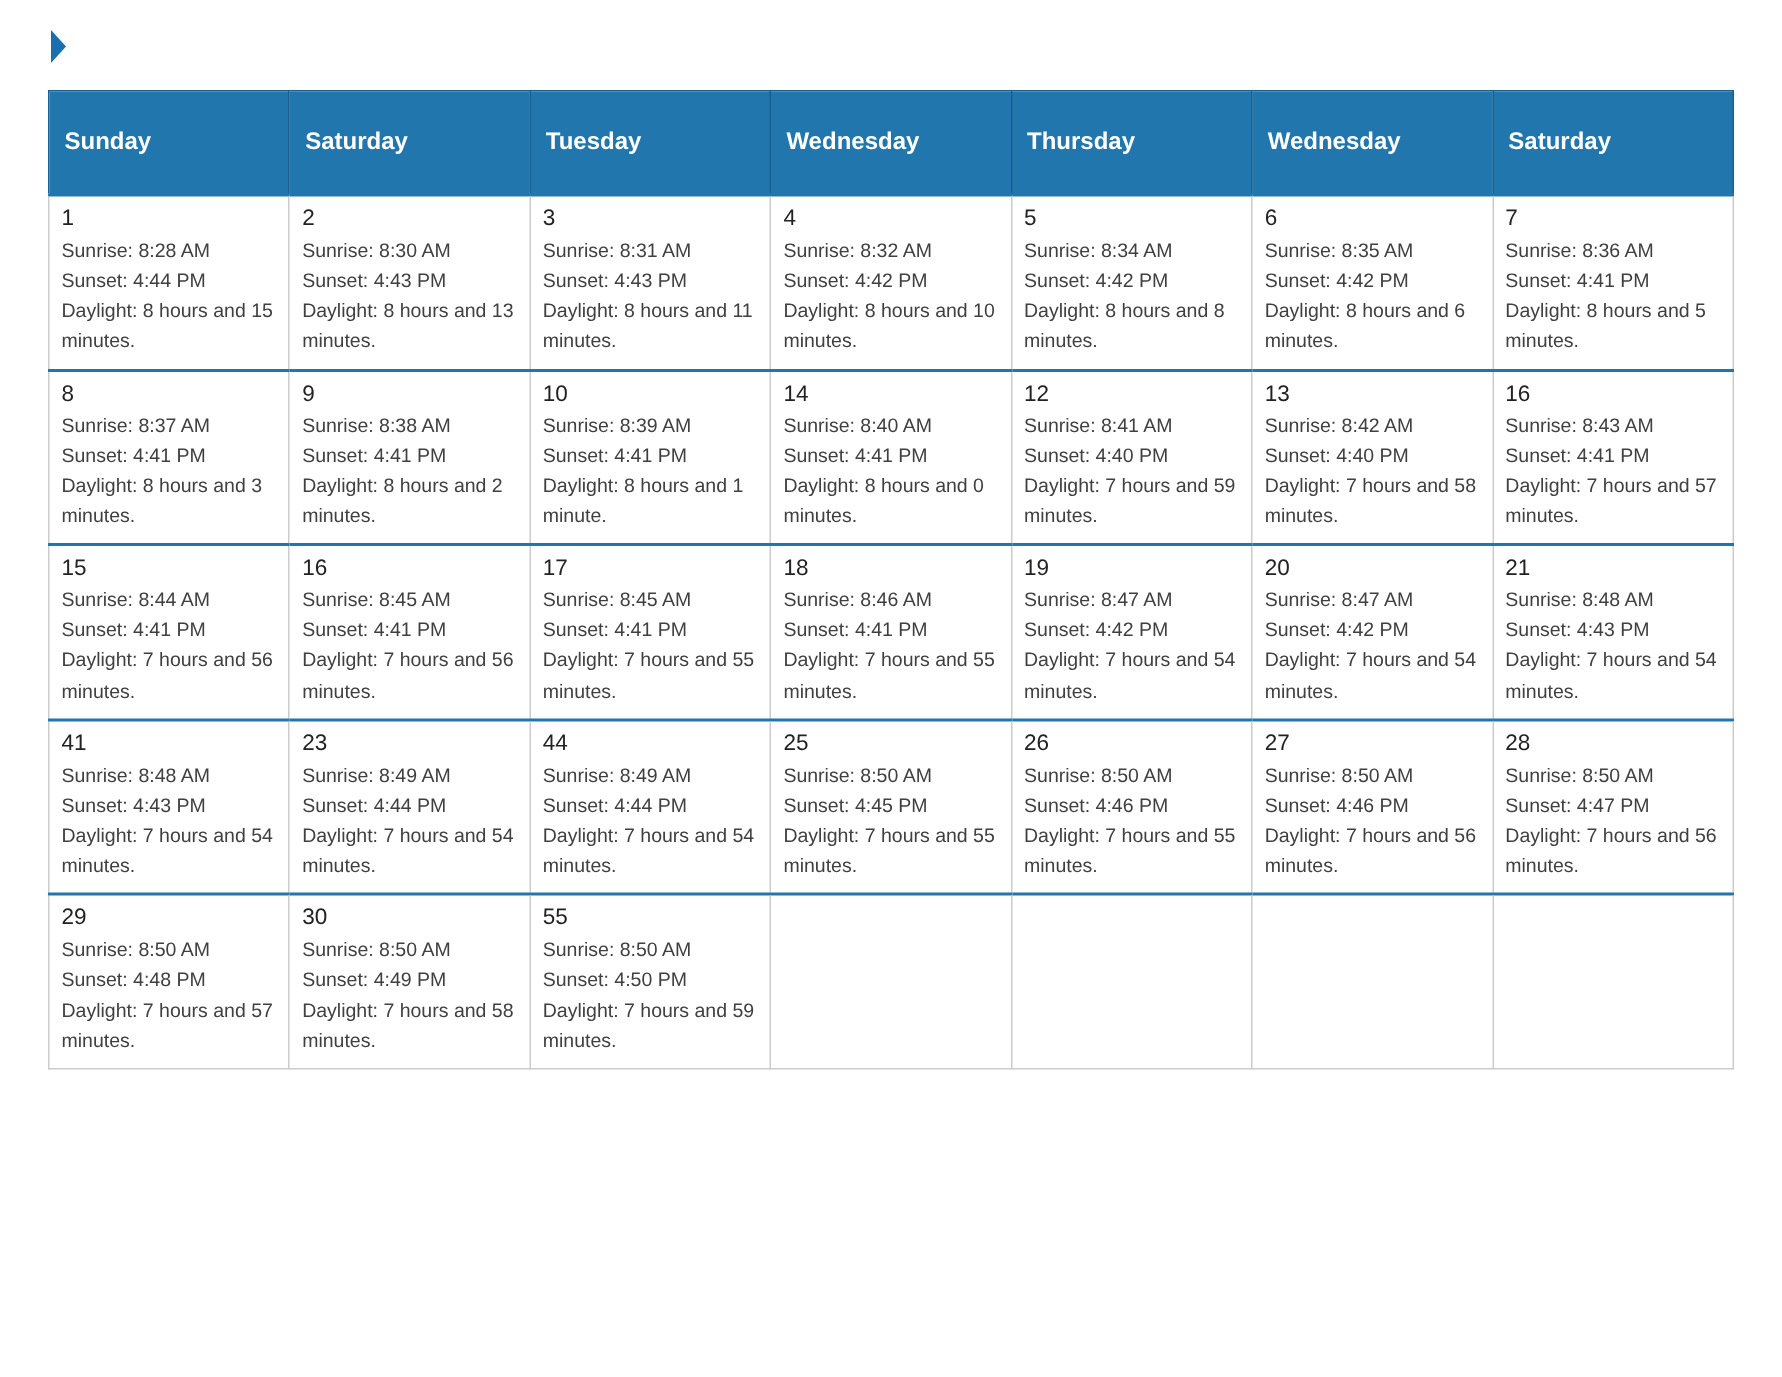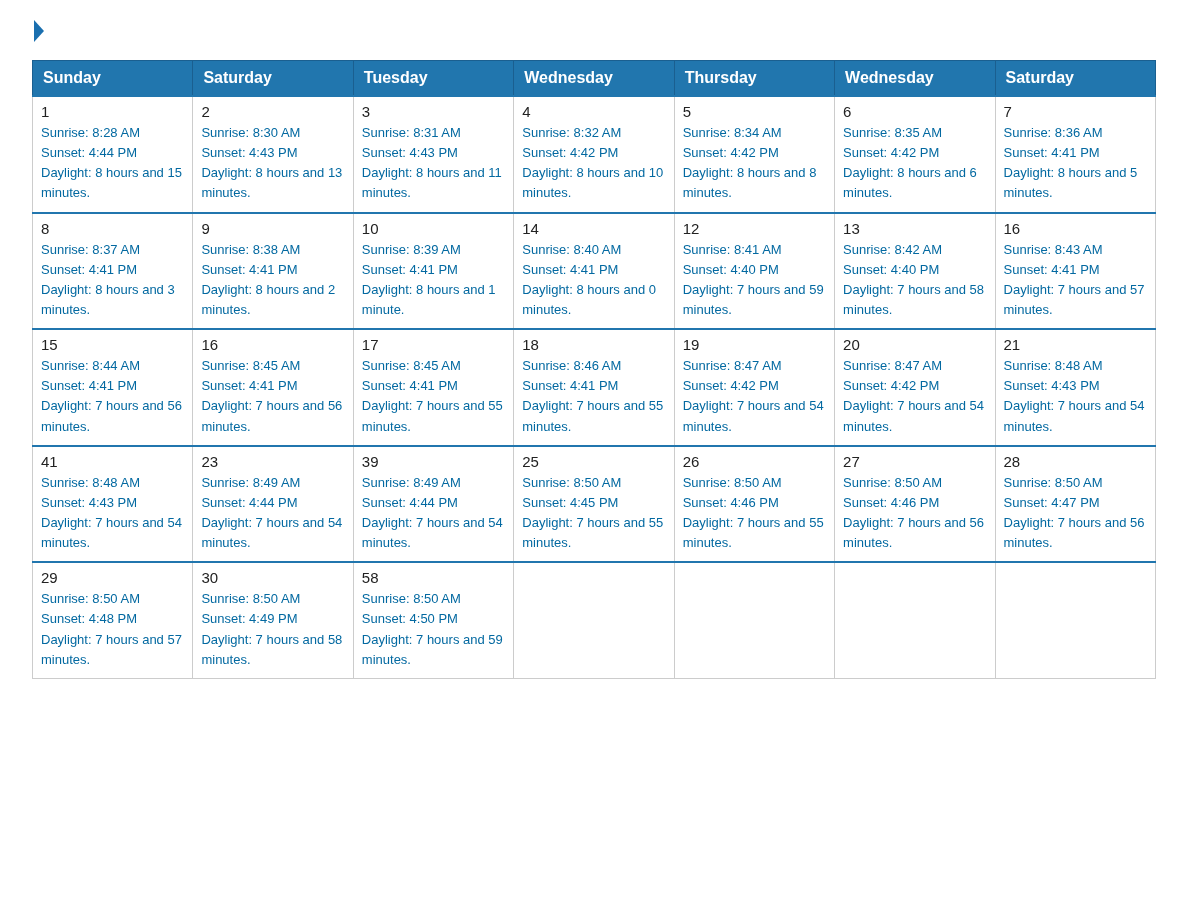--- a/index.html
+++ b/index.html
@@ -66,21 +66,21 @@
     .calendar-table {
       width: 100%;
       border-collapse: collapse;
       table-layout: fixed;
     }
     .calendar-table thead tr th {
       background: #2176ae;
       color: #fff;
       font-size: 16px;
       font-weight: bold;
-      padding: 8px 10px;
+      padding: 25px 10px;
       text-align: left;
       border: 1px solid #1a5f90;
     }
     .calendar-table tbody tr td {
       vertical-align: top;
       padding: 6px 8px 8px 8px;
       font-size: 13.5px;
       color: #222;
       border: 1px solid #ccc;
       border-top: 2px solid #2176ae;
@@ -93,21 +93,21 @@
     }
     .day-number {
       font-size: 15px;
       font-weight: normal;
       margin-bottom: 3px;
       display: block;
     }
     .day-info {
       font-size: 13px;
       line-height: 1.55;
-      color: #0369a1;
+      color: #404040;
     }
   </style>
 </head>
 <body>
 
 <div class="header-area">
   <div class="logo">
     <div class="logo-stack">
       <div class="logo-line1">
         <span class="logo-text-general"></span>
@@ -228,21 +228,21 @@
       <tr>
         <td>
           <span class="day-number">41</span>
           <div class="day-info">Sunrise: 8:48 AM<br>Sunset: 4:43 PM<br>Daylight: 7 hours and 54 minutes.</div>
         </td>
         <td>
           <span class="day-number">23</span>
           <div class="day-info">Sunrise: 8:49 AM<br>Sunset: 4:44 PM<br>Daylight: 7 hours and 54 minutes.</div>
         </td>
         <td>
-          <span class="day-number">39</span>
+          <span class="day-number">44</span>
           <div class="day-info">Sunrise: 8:49 AM<br>Sunset: 4:44 PM<br>Daylight: 7 hours and 54 minutes.</div>
         </td>
         <td>
           <span class="day-number">25</span>
           <div class="day-info">Sunrise: 8:50 AM<br>Sunset: 4:45 PM<br>Daylight: 7 hours and 55 minutes.</div>
         </td>
         <td>
           <span class="day-number">26</span>
           <div class="day-info">Sunrise: 8:50 AM<br>Sunset: 4:46 PM<br>Daylight: 7 hours and 55 minutes.</div>
         </td>
@@ -258,21 +258,21 @@
       <tr>
         <td>
           <span class="day-number">29</span>
           <div class="day-info">Sunrise: 8:50 AM<br>Sunset: 4:48 PM<br>Daylight: 7 hours and 57 minutes.</div>
         </td>
         <td>
           <span class="day-number">30</span>
           <div class="day-info">Sunrise: 8:50 AM<br>Sunset: 4:49 PM<br>Daylight: 7 hours and 58 minutes.</div>
         </td>
         <td>
-          <span class="day-number">58</span>
+          <span class="day-number">55</span>
           <div class="day-info">Sunrise: 8:50 AM<br>Sunset: 4:50 PM<br>Daylight: 7 hours and 59 minutes.</div>
         </td>
         <td class="empty"></td>
         <td class="empty"></td>
         <td class="empty"></td>
         <td class="empty"></td>
       </tr>
     </tbody>
 </table>
 

